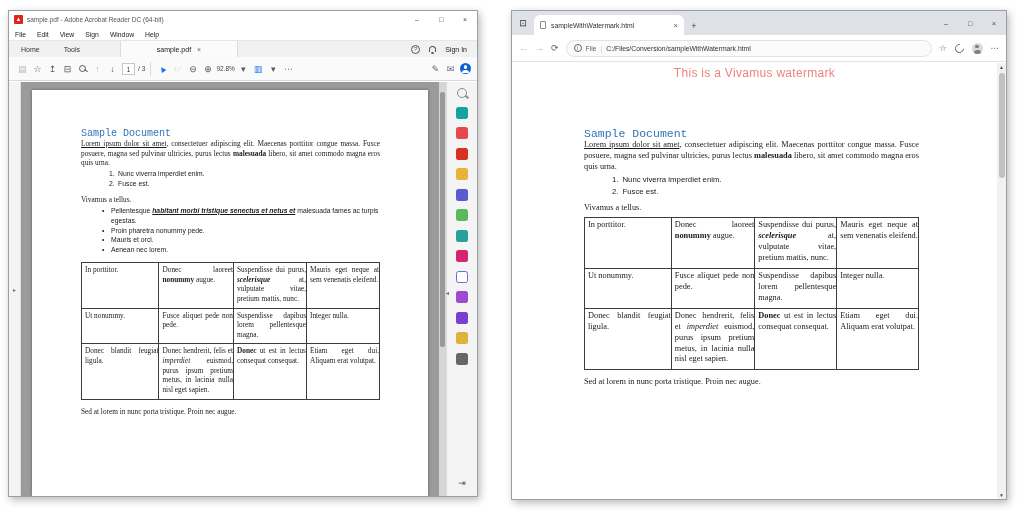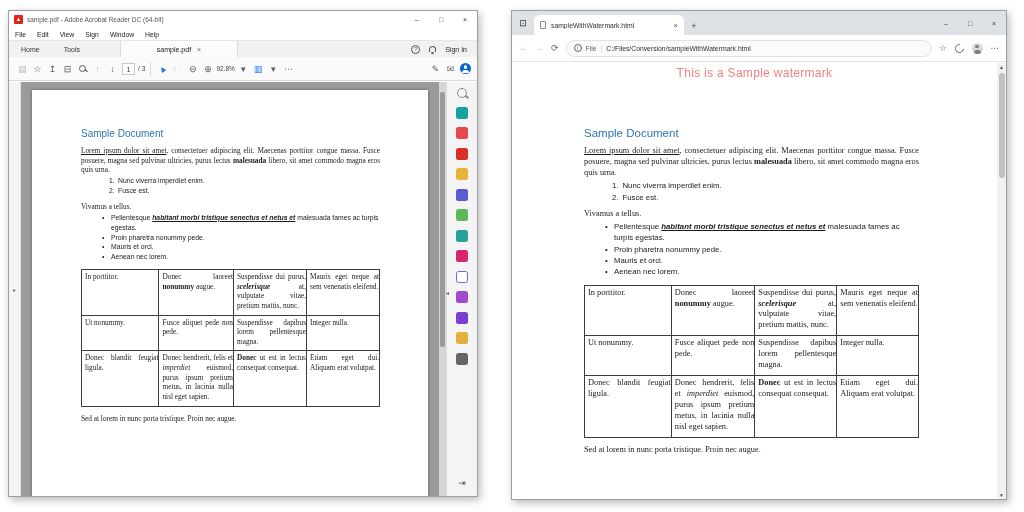--- a/index.html
+++ b/index.html
@@ -110,22 +110,22 @@
   .watermark { text-align:center; margin-top:3px; font-size:12px; letter-spacing:.3px; }
   .ed-scrollbar { width:9px; background:#f1f1f1; position:relative; flex:0 0 auto; }
   .sb-arrow { position:absolute; left:0; width:9px; text-align:center; font-size:5px; color:#505050; }
   .sb-arrow.up { top:1px; } .sb-arrow.down { bottom:1px; }
   .ed-thumb { position:absolute; top:10px; left:1.5px; width:6px; height:105px; background:#c1c1c1; border-radius:3px; }
 
   
   .doc { color:#1a1a1a; }
   .doc--pdf { --fs-h:10px; --fs-body:7.3px; --fs-list:6.8px; padding:38px 48px 0 49px; }
   .doc--html { --fs-h:11.5px; --fs-body:8.3px; --fs-list:7.8px; padding:47px 78px 0 72px; }
-  .doc-heading { font-family:Liberation Sans, sans-serif; font-size:var(--fs-h);
-                 font-weight:400; margin-bottom:7px; }
+  .doc-heading { font-family:Liberation Mono, monospace; font-size:var(--fs-h);
+                 font-weight:400; }
   .doc-p { font-family:"Liberation Serif", serif; font-size:var(--fs-body); line-height:1.32;
            text-align:justify; }
   .doc .u { text-decoration:underline; }
   .doc .b { font-weight:bold; }
   .doc .i { font-style:italic; }
   .doc .biu { font-weight:bold; font-style:italic; text-decoration:underline; }
   .doc-ol { list-style:none; font-family:"Liberation Sans", sans-serif; font-size:var(--fs-list);
             margin:1px 0 6px 28px; counter-reset:n; }
   .doc-ol li { counter-increment:n; line-height:1.5; }
   .doc-ol li::before { content:counter(n)".\2002"; }
@@ -297,36 +297,30 @@
     </div>
     <div class="ed-right-icons">
       <span class="ed-ic">☆</span>
       <span class="collections-ring"></span>
       <span class="avatar"></span>
       <span class="ed-ic">⋯</span>
     </div>
   </div>
   <div class="ed-content">
     <div class="ed-page">
-      <div class="watermark" style="color: rgb(239, 130, 127);">This is a Sample watermark</div>
+      <div class="watermark" style="color: rgb(239, 130, 127);">This is a Vivamus watermark</div>
       <div class="doc doc--html">
   <div class="doc-inner">
     <h1 class="doc-heading" style="color: rgb(46, 116, 181);">Sample Document</h1>
     <p class="doc-p"><span class="u">Lorem ipsum dolor sit amet</span><span>, consectetuer adipiscing elit. Maecenas porttitor congue massa. Fusce posuere, magna sed pulvinar ultricies, purus lectus </span><span class="b">malesuada</span><span> libero, sit amet commodo magna eros quis urna.</span></p>
     <ol class="doc-ol">
       <li>Nunc viverra imperdiet enim.</li>
       <li>Fusce est.</li>
     </ol>
     <p class="doc-p">Vivamus a tellus.</p>
-    <ul class="doc-ul">
-      <li><span>Pellentesque </span><span class="biu">habitant morbi tristique senectus et netus et</span><span> malesuada fames ac turpis egestas.</span></li>
-      <li>Proin pharetra nonummy pede.</li>
-      <li>Mauris et orci.</li>
-      <li>Aenean nec lorem.</li>
-    </ul>
     <table class="doc-table">
       <tbody>
                 <tr>
         <td class="c1">In porttitor.</td>
         <td class="c2"><span>Donec laoreet </span><span class="b">nonummy</span><span> augue.</span></td>
         <td class="c3"><span>Suspendisse dui purus, </span><span class="b i">scelerisque</span><span> at, vulputate vitae, pretium mattis, nunc.</span></td>
         <td class="c4">Mauris eget neque at sem venenatis eleifend.</td>
       </tr>
       <tr>
         <td>Ut nonummy.</td>

